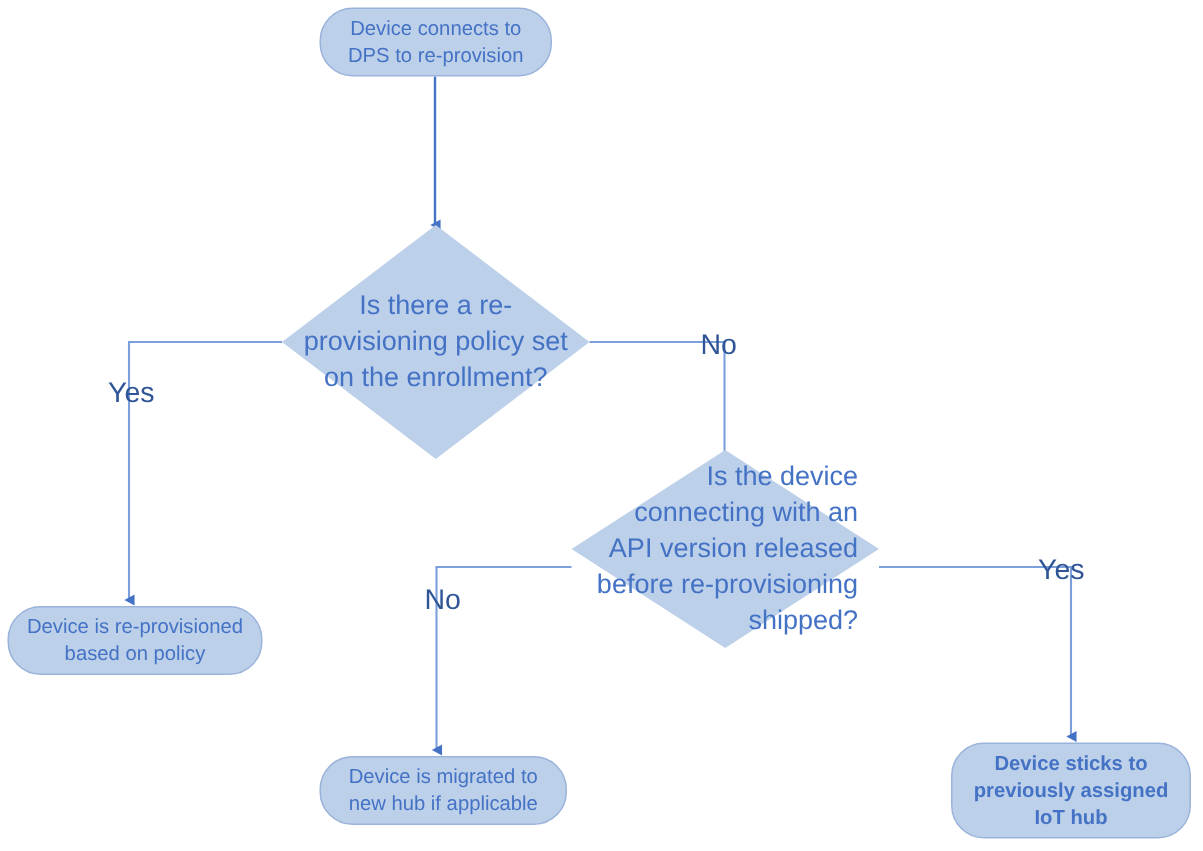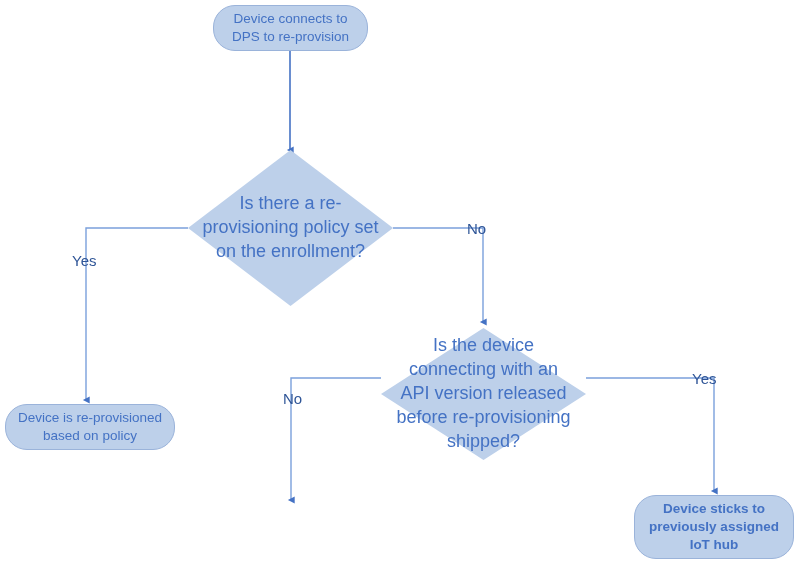--- a/index.html
+++ b/index.html
@@ -62,21 +62,21 @@
   .decision .diamond-label {
     position: relative;
     z-index: 1;
     padding: 0 14px;
     width: 100%;
     box-sizing: border-box;
   }
   .edge-label {
     position: absolute;
     color: #2f5597;
-    font-size: 15px;
+    font-size: 19px;
     line-height: 1;
     white-space: nowrap;
   }
 </style>
 </head>
 <body>
 
 <div id="canvas">
 
   <svg id="edges" width="802" height="567" viewBox="0 0 802 567">
@@ -99,29 +99,32 @@
 
   <div class="node terminator" style="left:213px; top:5px; width:155px; height:46px;">
     <span>Device connects to DPS to re-provision</span>
   </div>
 
   <div class="node decision" style="left:188px; top:150px; width:205px; height:156px;">
     <span class="diamond-shape"></span>
     <span class="diamond-label">Is there a re-provisioning policy set on the enrollment?</span>
   </div>
 
-  <div class="node decision" style="left:381px; top:328px; width:205px; height:132px;">
+  <div class="node decision" style="left:381px; top:300px; width:205px; height:132px;text-align:right;">
     <span class="diamond-shape"></span>
     <span class="diamond-label">Is the device connecting with an API version released before re-provisioning shipped?</span>
   </div>
 
   <div class="node terminator" style="left:5px; top:404px; width:170px; height:46px;justify-content:flex-end;">
     <span>Device is re-provisioned based on policy</span>
   </div>
 
+  <div class="node terminator" style="left:213px; top:504px; width:165px; height:46px;">
+    <span>Device is migrated to new hub if applicable</span>
+  </div>
 
   <div class="node terminator" style="left:634px; top:495px; width:160px; height:64px;font-weight:bold;">
     <span>Device sticks to previously assigned IoT hub</span>
   </div>
 
   <div class="edge-label" style="left:72px; top:253px;">Yes</div>
 
   <div class="edge-label" style="left:467px; top:221px;">No</div>
 
   <div class="edge-label" style="left:283px; top:391px;">No</div>

